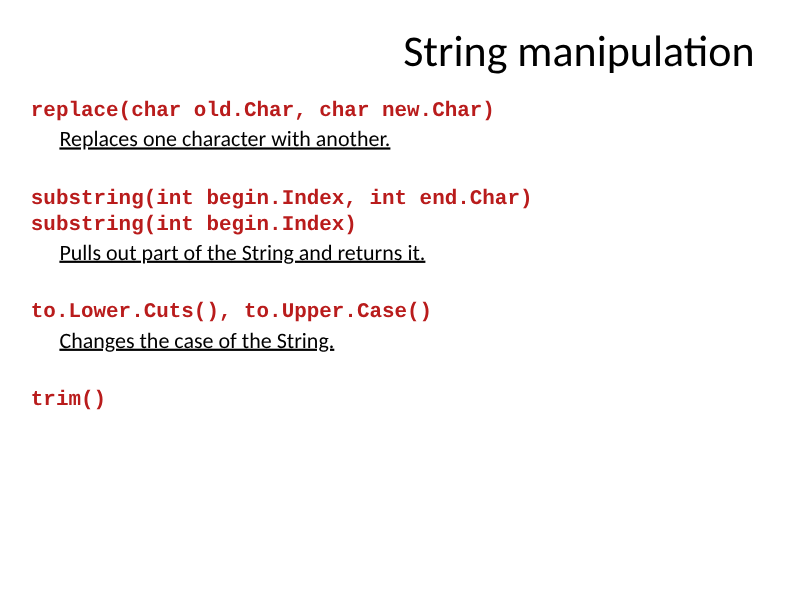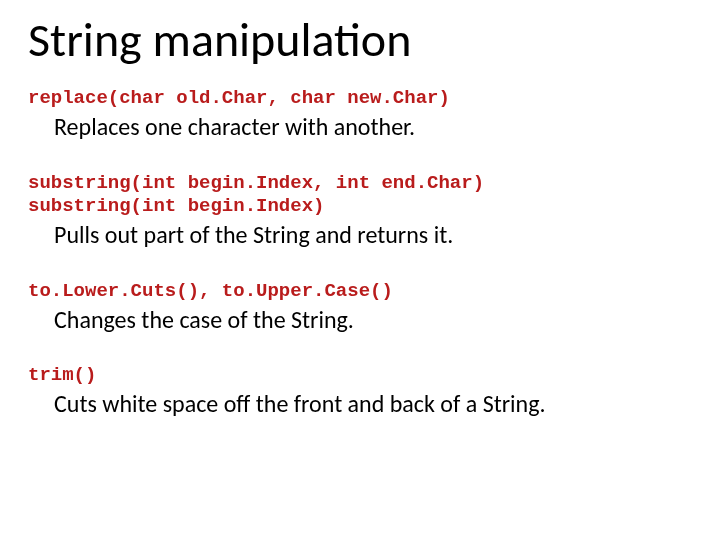--- a/index.html
+++ b/index.html
@@ -9,37 +9,39 @@
     height: 540px;
     background: #fff;
     font-family: Calibri, "Segoe UI", Arial, sans-serif;
     color: #000;
     overflow: hidden;
   }
   .slide {
     padding: 10px 28px 0 28px;
   }
   .title {
-    font-size: 48px;
+    font-size: 40px;
     font-weight: 400;
-    margin: 0 0 18px 0;
+    text-align: right;
+    margin: 12px 0 18px 0;
     padding-right: 6px;
   }
   .code {
     font-family: "Courier New", Courier, monospace;
     font-weight: bold;
     font-size: 19px;
     color: #b91c1c;
     margin: 0;
     line-height: 1.25;
   }
   .desc {
-    font-size: 24px;
+    font-size: 20px;
     margin: 2px 0 30px 26px;
     line-height: 1.2;
+    text-decoration: underline;
   }
 </style>
 </head>
 <body>
 
 <div class="slide">
   <h1 class="title">String manipulation</h1>
 
   <div>
     <div class="code">replace(char old.Char, char new.Char)</div>
@@ -52,15 +54,14 @@
     <div class="desc">Pulls out part of the String and returns it.</div>
   </div>
 
   <div>
     <div class="code">to.Lower.Cuts(), to.Upper.Case()</div>
     <div class="desc">Changes the case of the String.</div>
   </div>
 
   <div>
     <div class="code">trim()</div>
-    <div class="desc">Cuts white space off the front and back of a String.</div>
   </div>
 </div>
 
 </body></html>

